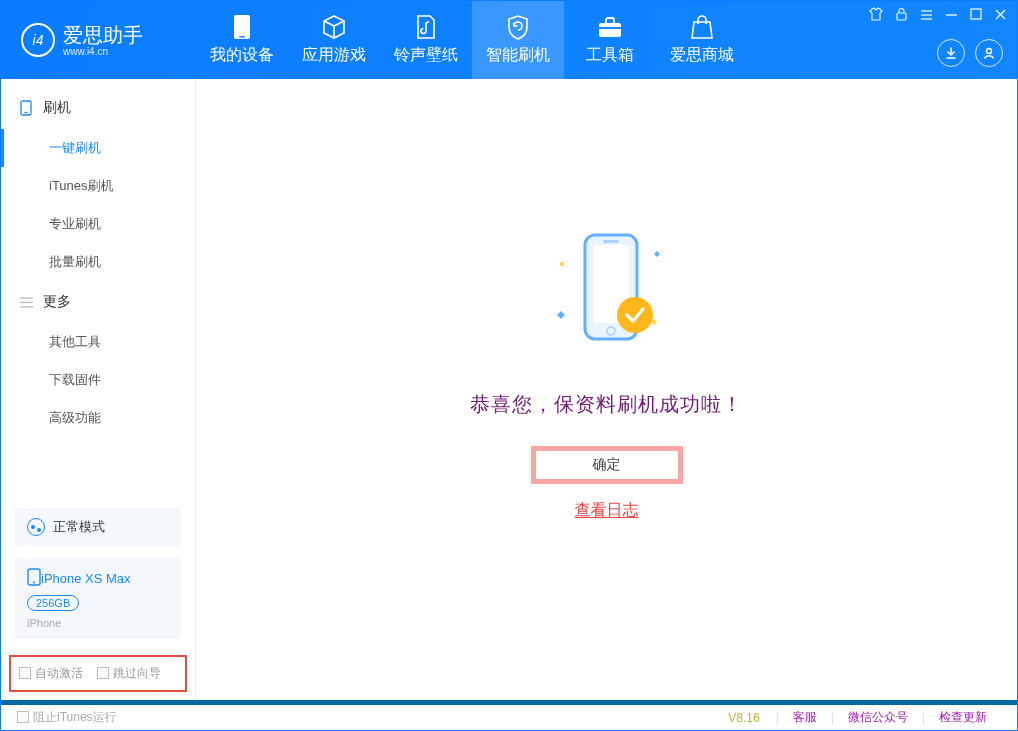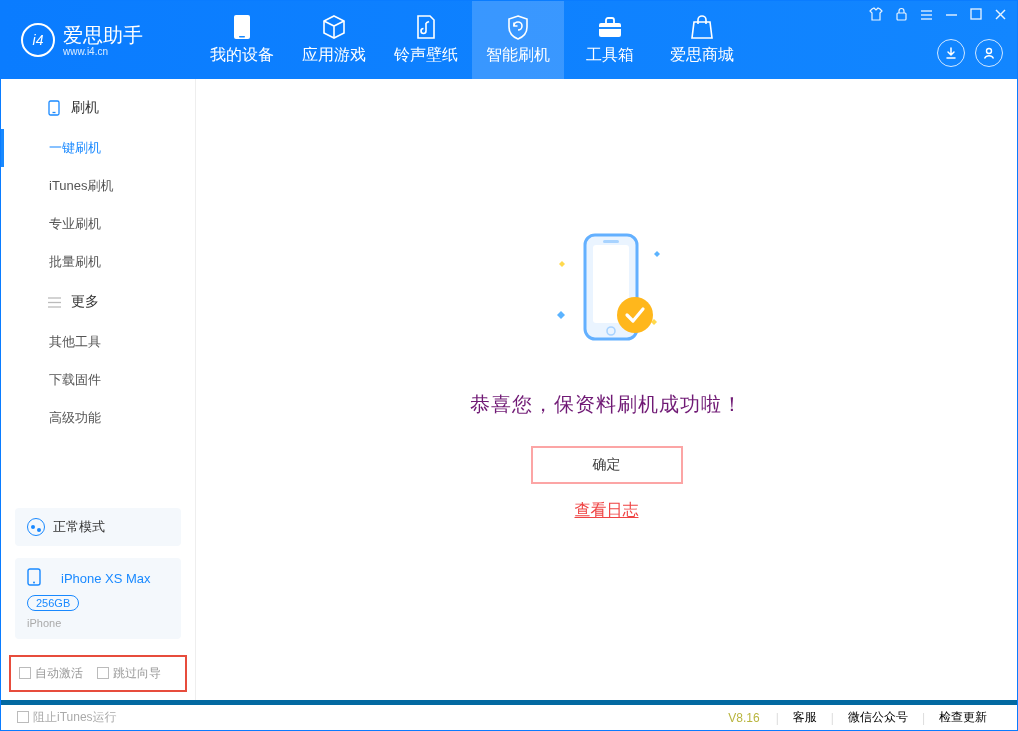--- a/index.html
+++ b/index.html
@@ -109,21 +109,20 @@
     position: relative;
   }
   .sb-section-hdr {
     display: flex;
     align-items: center;
     padding: 12px 18px;
     font-size: 14px;
     color: #333;
     font-weight: 500;
     gap: 10px;
-    margin-left: 28px;
   }
   .sb-hdr-icon {
     width: 14px; height: 14px;
     display: flex; align-items: center; justify-content: center;
   }
   .sb-item {
     padding: 10px 18px 10px 48px;
     font-size: 13px;
     color: #555;
     cursor: pointer;
@@ -145,21 +144,21 @@
     background: #f4f8fc;
     border-radius: 4px;
     padding: 10px 12px;
     font-size: 13px;
     display: flex;
     align-items: center;
     gap: 8px;
   }
   .sb-card .dev-name { color: #1989ff; font-weight: 500; }
   .sb-card-device { flex-direction: column; align-items: flex-start; gap: 6px; }
-  .sb-card-device .row1 { display: flex; align-items: center; gap: 20px; justify-content: center; }
+  .sb-card-device .row1 { display: flex; align-items: center; gap: 0; justify-content: center; }
   .badge {
     border: 1px solid #1989ff;
     border-radius: 10px;
     color: #1989ff;
     font-size: 11px;
     padding: 1px 8px;
   }
   .devtype { color: #aaa; font-size: 11px; }
   .sb-bottom-options {
     margin: 10px 8px 8px 8px;
@@ -197,21 +196,21 @@
   }
   .msg-title {
     font-size: 20px;
     color: #701a75;
     margin-bottom: 28px;
     letter-spacing: 1px;
   }
   .ok-btn {
     width: 152px;
     height: 38px;
-    border: 2px solid #fca5a5;
+    border: 5px solid #fca5a5;
     background: #fff;
     font-size: 14px;
     color: #444;
     cursor: pointer;
     margin-bottom: 16px;
   }
   .loglink {
     color: #ef4444;
     font-size: 16px;
     cursor: pointer;
@@ -230,21 +229,21 @@
     color: #aaa;
   }
   .footer .left { display: flex; align-items: center; gap: 5px; }
   .footer .right {
     margin-left: auto;
     display: flex;
     align-items: center;
     gap: 0;
   }
   .version { color: #b9b53f; margin-right: 16px; }
-  .foot-link { color: #000000; padding: 0 14px; cursor: pointer; }
+  .foot-link { color: #a21caf; padding: 0 14px; cursor: pointer; }
   .foot-sep { color: #ddd; }
   .norm-icon {
     width: 18px; height: 18px; border-radius: 50%;
     border: 1px solid #1989ff;
     display:flex;align-items:center;justify-content:center;position:relative;
   }
   .norm-icon::before, .norm-icon::after {
     content:""; width:4px;height:4px;border-radius:50%;background:#1989ff;position:absolute;
   }
   .norm-icon::before { left:3px; top:6px;}

